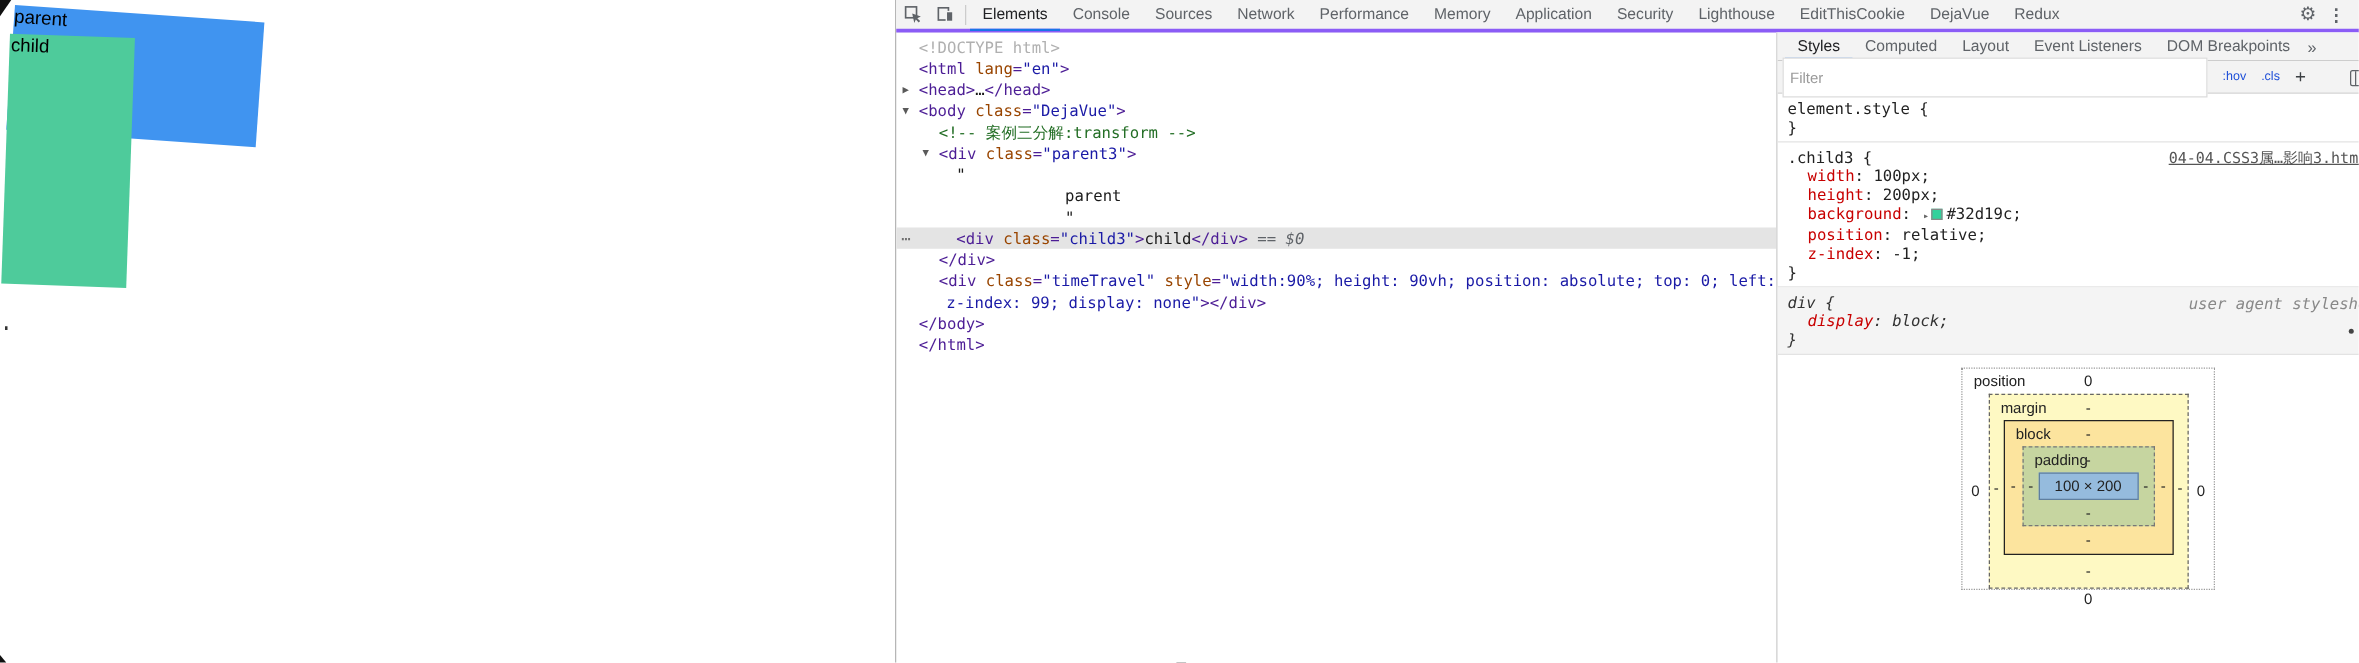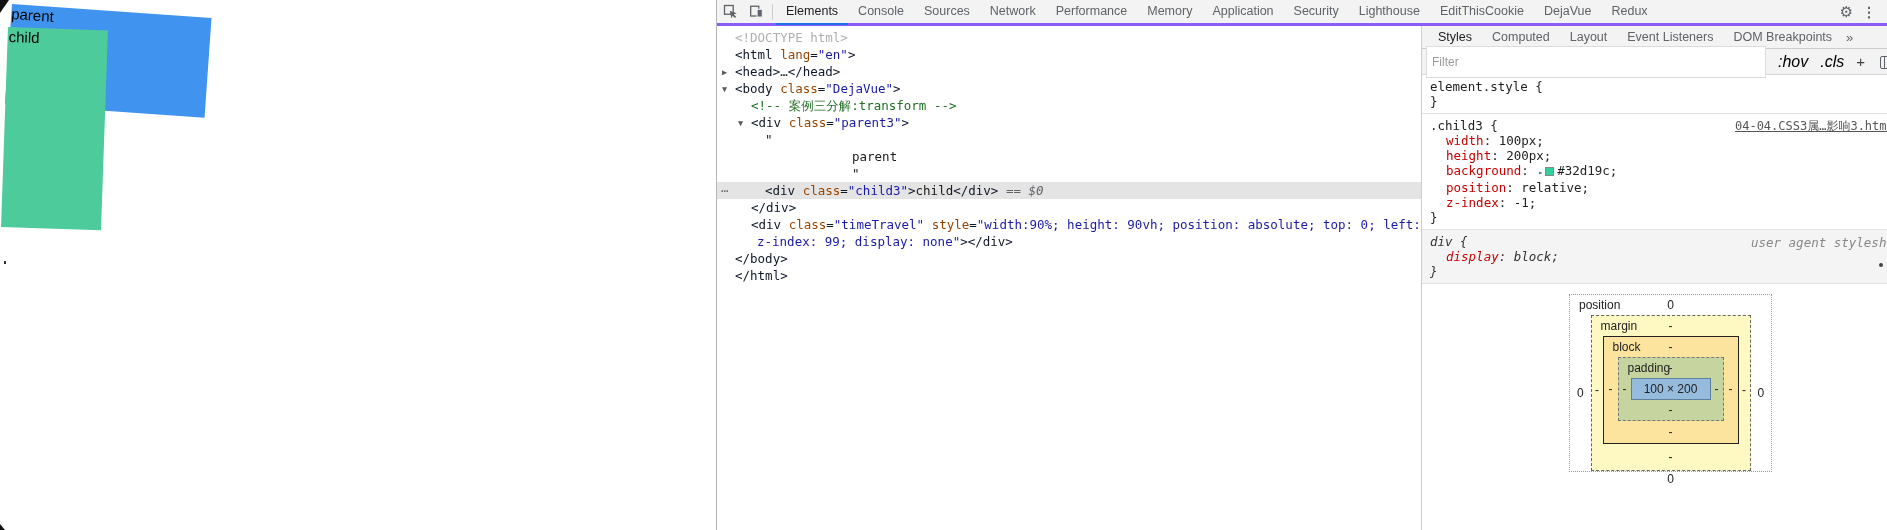--- a/index.html
+++ b/index.html
@@ -38,39 +38,39 @@
   .gear { font-size:15px; color:#5f6368; line-height:1; }
   .kebab { font-size:14px; color:#5f6368; font-weight:bold; line-height:1; padding:0 3px; }
 
   
   .dom-tree { position:absolute; left:0; top:26px; width:704px; bottom:0; overflow:hidden;
     font-family:"DejaVu Sans Mono", monospace; font-size:12.5px; padding-top:3px; }
   .tree-row { position:relative; height:17px; line-height:17px; white-space:nowrap; }
   .tree-row.highlighted { background:#e4e4e4; }
   .tw-arrow { position:absolute; font-size:8.5px; color:#5a5a5a; top:1px; }
   .gutter { position:absolute; left:4px; color:#707070; letter-spacing:1px; }
-  .tok-tag { color:#0f172a; } .tok-attr { color:#994500; } .tok-val { color:#1a1aa6; }
+  .tok-tag { color:#4c1d95; } .tok-attr { color:#994500; } .tok-val { color:#1a1aa6; }
   .tok-comment { color:#236e25; } .tok-doctype { color:#b0b0b0; } .tok-text { color:#1a1a1a; }
   .tok-meta { color:#5f6368; } .tok-meta-italic { color:#5f6368; font-style:italic; }
 
   
   .styles-panel { position:absolute; left:704px; top:26px; right:0; bottom:0;
     border-left:1px solid #cdcdcd; background:#fff; overflow:hidden; }
   .side-tabs { height:23px; background:#f3f3f3; border-bottom:1px solid #cdcdcd;
     display:flex; align-items:center; padding-left:6px; }
   .side-tab { padding:0 10px; line-height:22px; font-size:12.5px; color:#5f6368; white-space:nowrap; }
   .side-tab.selected { color:#202124; box-shadow:inset 0 -2px 0 #1a73e8; }
   .more-tabs { color:#5f6368; font-size:13px; padding:0 4px; }
 
   .filter-bar { position:relative; height:26px; background:#f3f3f3; border-bottom:1px solid #d6d6d6;
     display:flex; align-items:center; padding:0 4px; }
   .filter-input { width:340px; height:19px; border:1px solid #dcdcdc; background:#fff;
     font-size:12px; padding:15px 5px; color:#333; outline:none; }
   .filter-input::placeholder { color:#9a9a9a; }
-  .toggle-btn { font-size:16px; color:#000000; margin-left:12px; white-space:nowrap;font-style:italic; }
+  .toggle-btn { font-size:10px; color:#1d4ed8; margin-left:12px; white-space:nowrap; }
   .plus-btn { font-size:15px; color:#3c4043; margin-left:12px; }
   .panel-edge-icon { position:absolute; right:-7px; top:7px; width:14px; height:13px;
     border:1.4px solid #5f6368; border-radius:2px; }
   .panel-edge-icon::after { content:""; position:absolute; left:3px; top:0; bottom:0; width:1.4px; background:#5f6368; }
 
   .rule { position:relative; border-bottom:1px solid #e3e3e3; padding:4px 0;
     font-family:"DejaVu Sans Mono", monospace; font-size:12.5px; line-height:15px; color:#222; }
   .rule .selector-line { padding-left:8px; }
   .rule .close-brace { padding-left:8px; }
   .prop-line { padding-left:24px; white-space:nowrap; }

